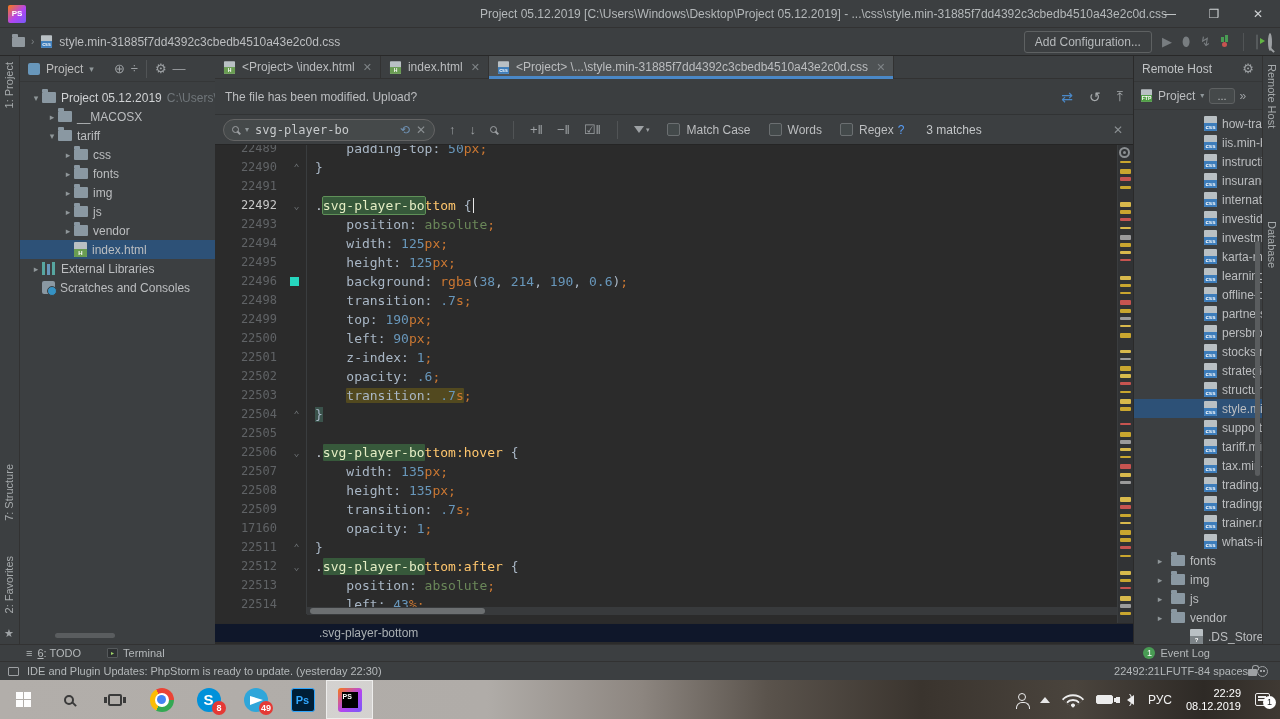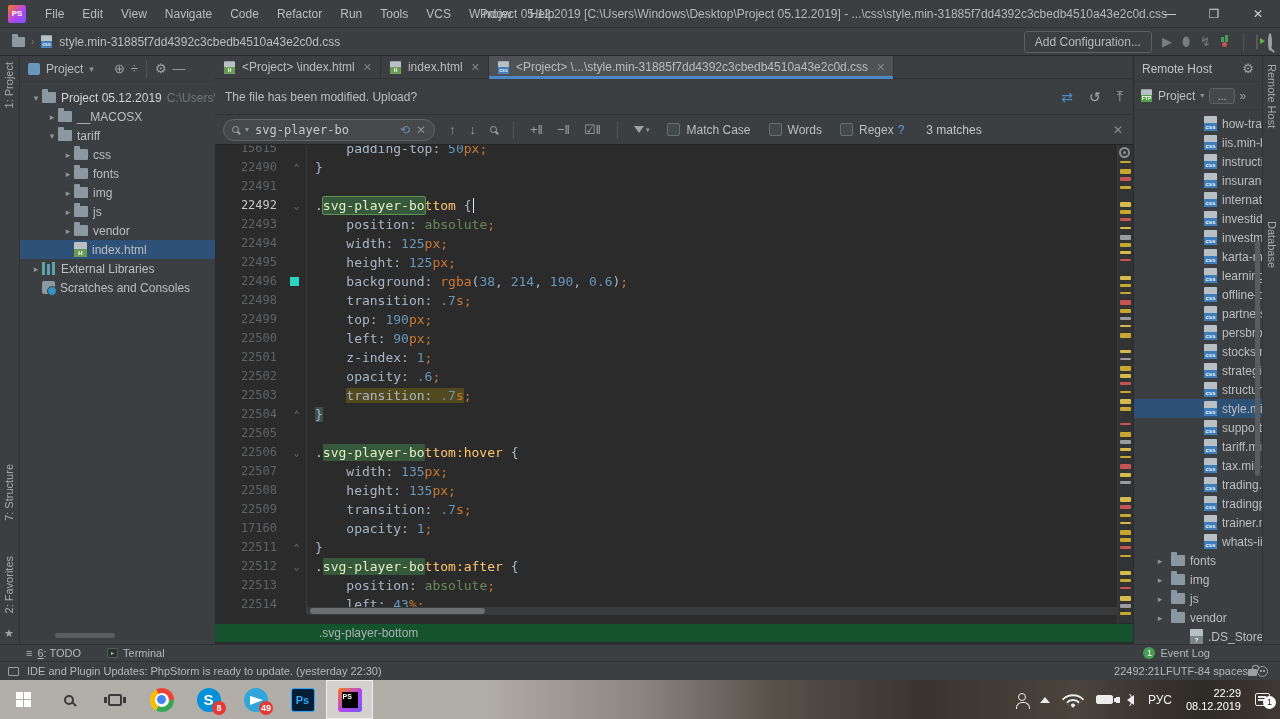--- a/index.html
+++ b/index.html
@@ -112,21 +112,21 @@
   .tk-m.cur{outline:1px solid #5f9158}
   .dupwrap{background:#52491f;border-radius:1px}
   .bmatch{background:#3a524b}
   .cursor{display:inline-block;width:1.5px;height:15px;background:#e8e8e8;vertical-align:-3px;margin-left:1px}
   #stripe{position:absolute;right:0;top:0;width:16px;height:478px;background:#313335;border-left:1px solid #3a3d3f}
   .mark{position:absolute;left:2px;width:11px;border-radius:1px}
   #eye{position:absolute;right:3px;top:2px;width:11px;height:11px;border:2px solid #8b8f92;border-radius:50%}
   #eye:after{content:"";position:absolute;left:2px;top:2px;width:3px;height:3px;border-radius:50%;background:#8b8f92}
   #hscroll-track{position:absolute;left:92px;top:462px;width:810px;height:8px;background:#383a3c}
   #hscroll{position:absolute;left:95px;top:463px;width:175px;height:6px;background:#6c6f71;border-radius:3px}
-  #breadcrumbs{height:19px;background:#14532d;border-top:1px solid #2a2a2a;display:flex;align-items:center;padding-left:104px;color:#aab0b3;font-size:12px}
+  #breadcrumbs{height:19px;background:#0f172a;border-top:1px solid #2a2a2a;display:flex;align-items:center;padding-left:104px;color:#aab0b3;font-size:12px}
 
   
   #remote-panel{left:1133px;top:56px;width:129px;height:588px;background:#3c3f41;border-left:1px solid #2a2a2a;overflow:hidden}
   #remote-header{height:26px;display:flex;align-items:center;padding:0 8px;border-bottom:1px solid #353738;color:#c0c3c5}
   #remote-toolbar{height:28px;display:flex;align-items:center;padding:0 6px;gap:5px;color:#bcbec0;border-bottom:1px solid #353738}
   #remote-more{border:1px solid #5e6162;border-radius:3px;padding:1px 7px;background:#45494a;color:#b7babc;font-size:11px}
   .rh-row{height:19px;display:flex;align-items:center;font-size:12px;color:#bcbec0;white-space:nowrap;gap:5px}
   .rh-row.selected{background:#2d5177}
   #remote-scroll{position:absolute;right:2px;top:185px;width:5px;height:235px;background:#5a5d5f;border-radius:3px}
 
@@ -183,33 +183,20 @@
   .clock{text-align:right;font-size:11px;line-height:13px;color:#fff}
   .notif-ico{width:15px;height:13px;border:1.5px solid #ececec;border-radius:2px;position:relative}
   .notif-ico .b1{position:absolute;left:2px;top:2px;width:8px;height:1.5px;background:#ececec;box-shadow:0 3px 0 #ececec}
   .notif-ico .cnt{position:absolute;right:-7px;bottom:-4px;width:13px;height:13px;border-radius:50%;background:#fff;color:#222;font-size:9px;line-height:13px;text-align:center}
 </style>
 </head>
 <body>
 
 <div class="abs" id="titlebar">
   <div class="ps-logo">PS</div>
-  <div id="menubar" style="display:flex">
-      <span class="menu-item">File</span>
-      <span class="menu-item">Edit</span>
-      <span class="menu-item">View</span>
-      <span class="menu-item">Navigate</span>
-      <span class="menu-item">Code</span>
-      <span class="menu-item">Refactor</span>
-      <span class="menu-item">Run</span>
-      <span class="menu-item">Tools</span>
-      <span class="menu-item">VCS</span>
-      <span class="menu-item">Window</span>
-      <span class="menu-item">Help</span>
-    </div>
 </div>
 <div class="abs" id="win-title">Project 05.12.2019 [C:\Users\Windows\Desktop\Project 05.12.2019] - ...\css\style.min-31885f7dd4392c3cbedb4510a43e2c0d.css</div>
 <div class="abs" id="win-controls">
   <div class="winbtn">—</div>
   <div class="winbtn">❐</div>
   <div class="winbtn">✕</div>
 </div>
 
 <div class="abs" id="navbar">
   <div class="mini-folder"></div>
@@ -386,21 +373,21 @@
           <span>Regex</span>
         </span>
       </div>
     <span class="q-help">?</span>
     <span id="find-matches">3 matches</span>
     <span id="find-close">✕</span>
   </div>
   <div id="code-area">
     <div id="code-lines">
         <div class="crow">
-          <span class="gut">15615</span>
+          <span class="gut">22489</span>
           <span class="foldcol"></span>
           <span class="codetext"><span class="tk-w">    </span><span class="tk-p">padding-top</span><span class="tk-c">: </span><span class="tk-n">50</span><span class="tk-u">px</span><span class="tk-s">;</span></span>
         </div>
         <div class="crow">
           <span class="gut">22490</span>
           <span class="foldcol">⌃</span>
           <span class="codetext"><span class="tk-b">}</span></span>
         </div>
         <div class="crow">
           <span class="gut">22491</span>

